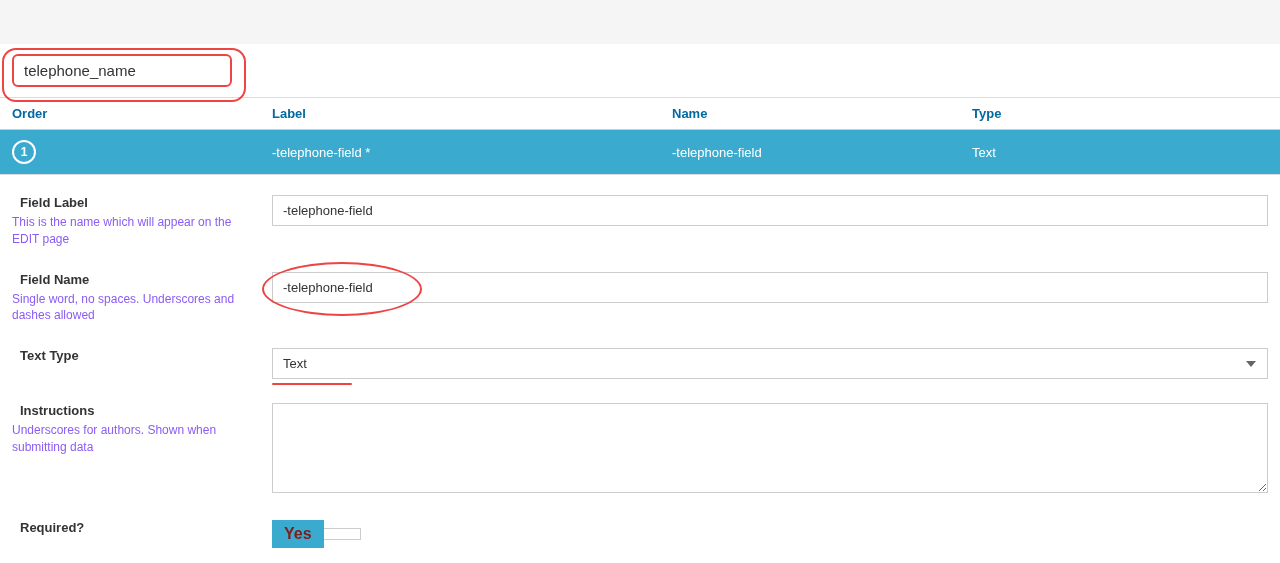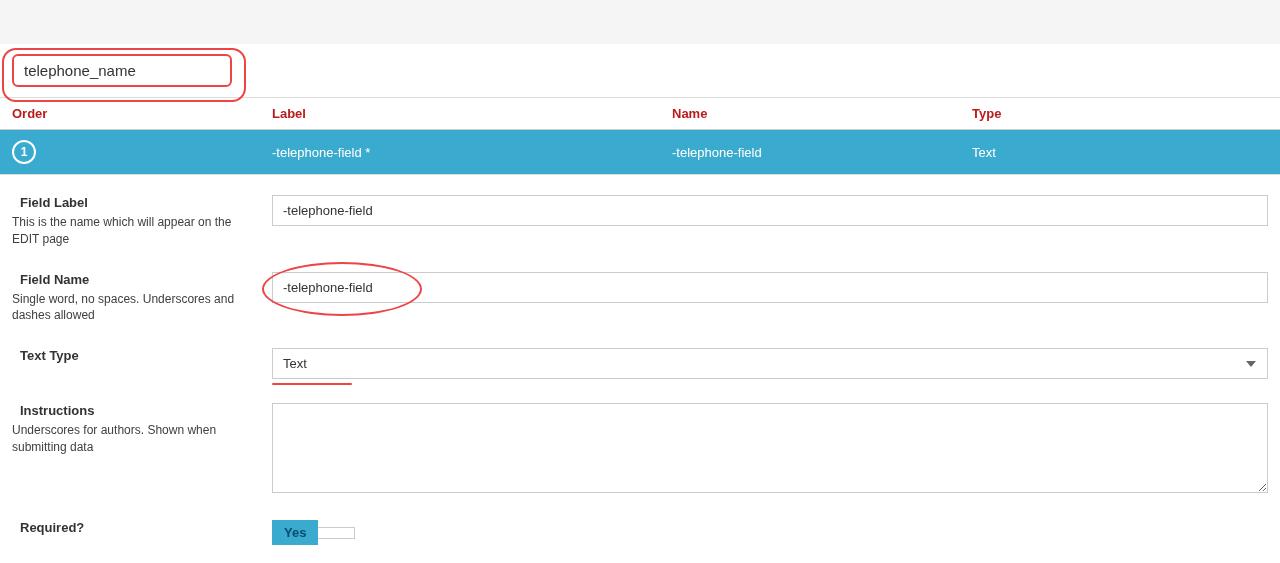--- a/index.html
+++ b/index.html
@@ -28,21 +28,21 @@
     }
 
     .table-header {
       display: grid;
       grid-template-columns: 260px 400px 300px 1fr;
       background: #fff;
       border-bottom: 1px solid #ccc;
       padding: 8px 12px;
       font-weight: bold;
       font-size: 13px;
-      color: #b91c1c;
+      color: #0369a1;
     }
 
     .table-row {
       display: grid;
       grid-template-columns: 260px 400px 300px 1fr;
       background: #3aabce;
       padding: 10px 12px;
       color: #fff;
       align-items: center;
     }
@@ -78,21 +78,21 @@
 
     .form-label-title {
       font-weight: bold;
       font-size: 13px;
       margin-bottom: 4px;
       padding-left: 8px;
     }
 
     .form-label-desc {
       font-size: 12px;
-      color: #404040;
+      color: #8b5cf6;
       line-height: 1.4;
     }
 
     .form-input {
       width: 100%;
       padding: 7px 10px;
       border: 1px solid #ccc;
       font-size: 13px;
       color: #333;
       outline: none;
@@ -168,24 +168,24 @@
     }
 
     .required-toggle {
       display: flex;
       align-items: center;
       gap: 0;
     }
 
     .toggle-yes {
       background: #3aabce;
-      color: #0c4a6e;
+      color: #7f1d1d;
       border: none;
       padding: 5px 12px;
-      font-size: 13px;
+      font-size: 16px;
       cursor: pointer;
       font-weight: bold;
     }
 
     .toggle-no {
       background: #fff;
       color: #333;
       border: 1px solid #ccc;
       border-left: none;
       padding: 5px 18px;

